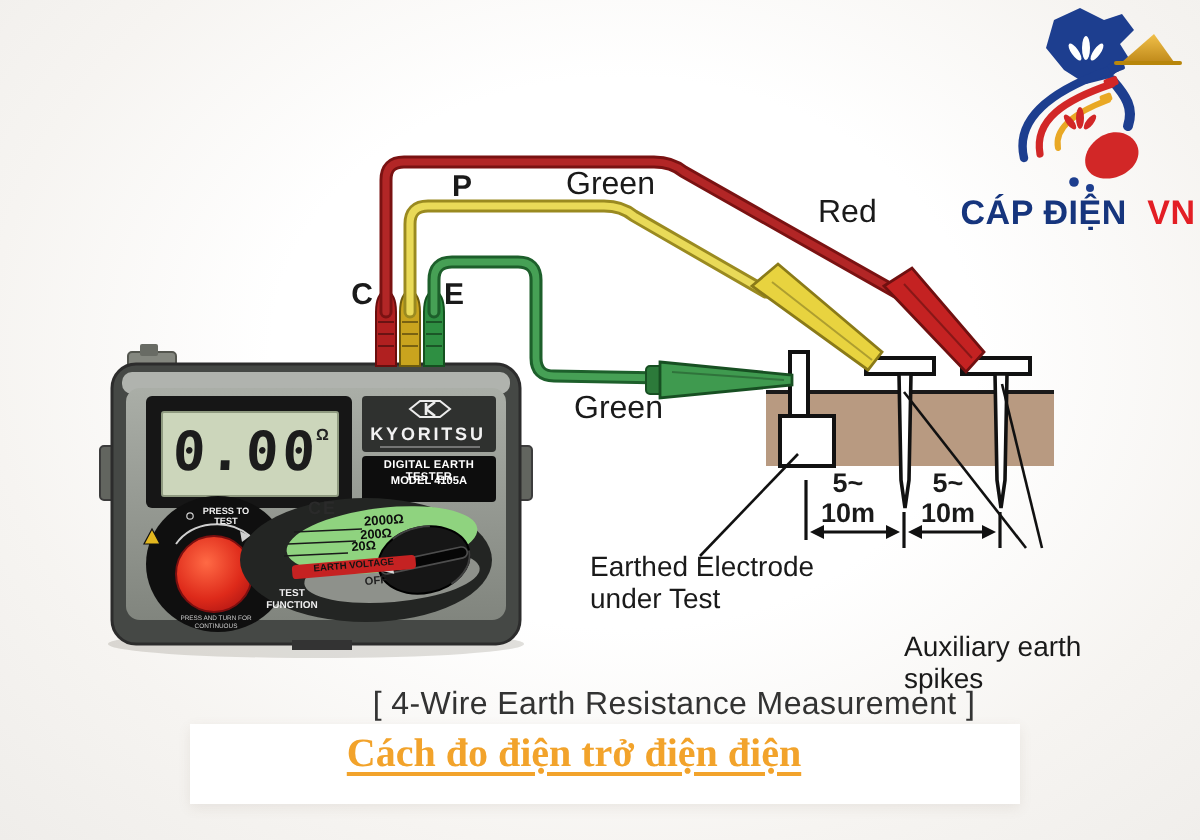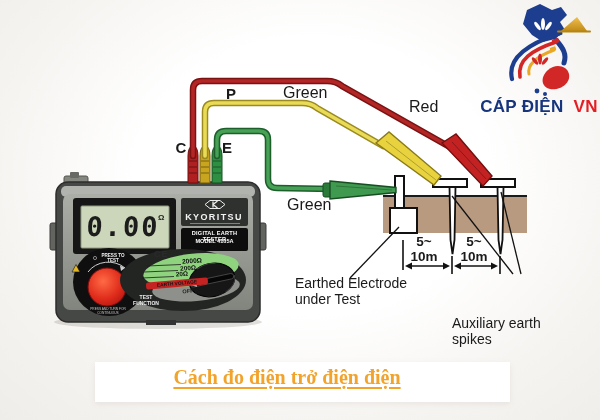--- a/index.html
+++ b/index.html
@@ -242,20 +242,21 @@
     <span>10m</span>
   </div>
   <div class="lbl dim" style="left:452px;top:235px;">
     <span>5~</span>
     <span>10m</span>
   </div>
 
   <div class="lbl anno" style="left:295px;top:276px;width:142px;">Earthed Electrode under Test</div>
   <div class="lbl anno" style="left:452px;top:276px;width:118px;margin-top:40px;">Auxiliary earth spikes</div>
 
+  <div class="lbl caption" style="left:157px;top:344px;">[ 4-Wire Earth Resistance Measurement ]</div>
   <div class="lbl subtitle" style="left:97px;top:366px;">Cách đo điện trở điện điện</div>
 
   <div class="lbl logo-text" style="left:472px;top:97px;">
     <span class="main">CÁP ĐIỆN</span>
     <span class="main">&nbsp;</span><span class="accent">VN</span>
   </div>
 
   <div class="dv lcd">0.00</div>
   <div class="dv lcd-unit">Ω</div>
   <div class="dv kyoritsu">KYORITSU</div>

